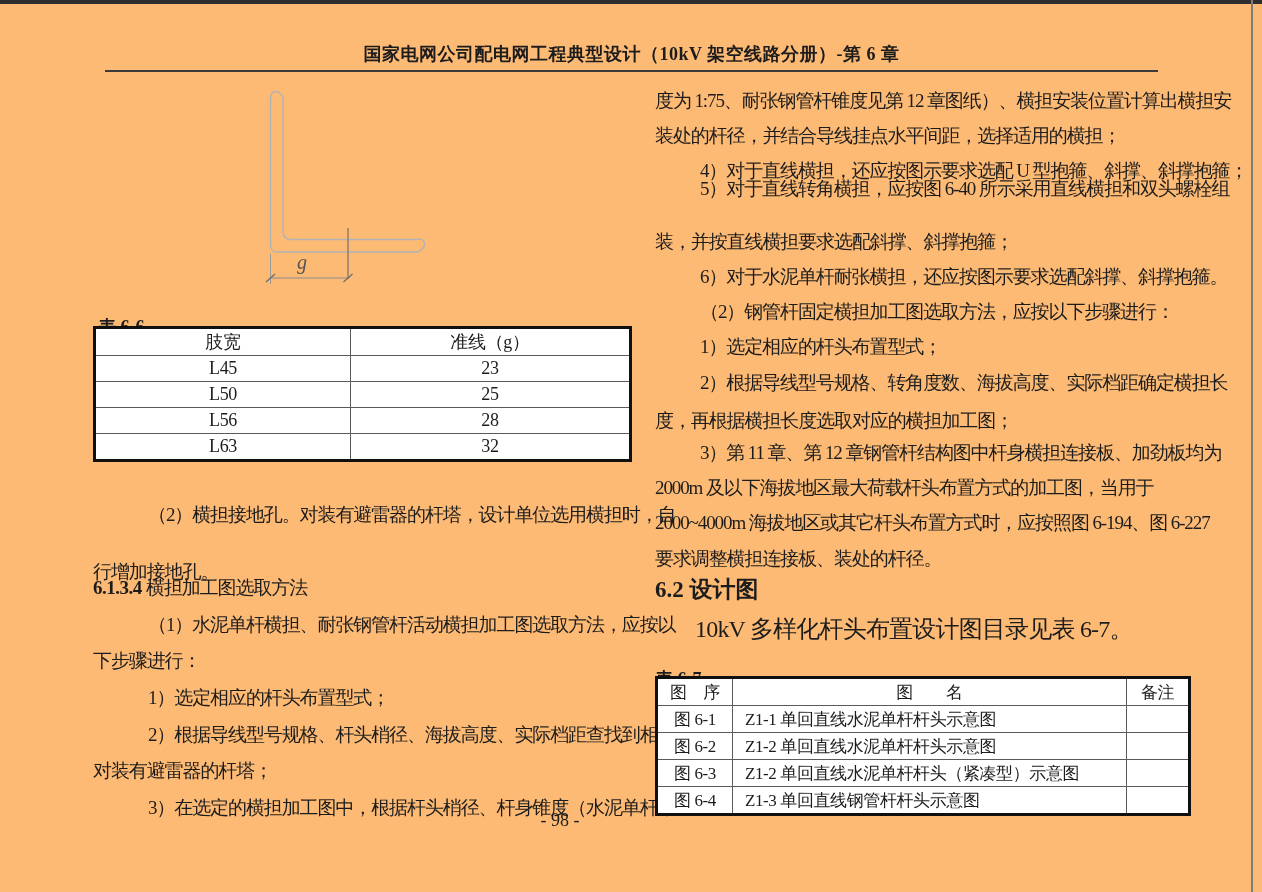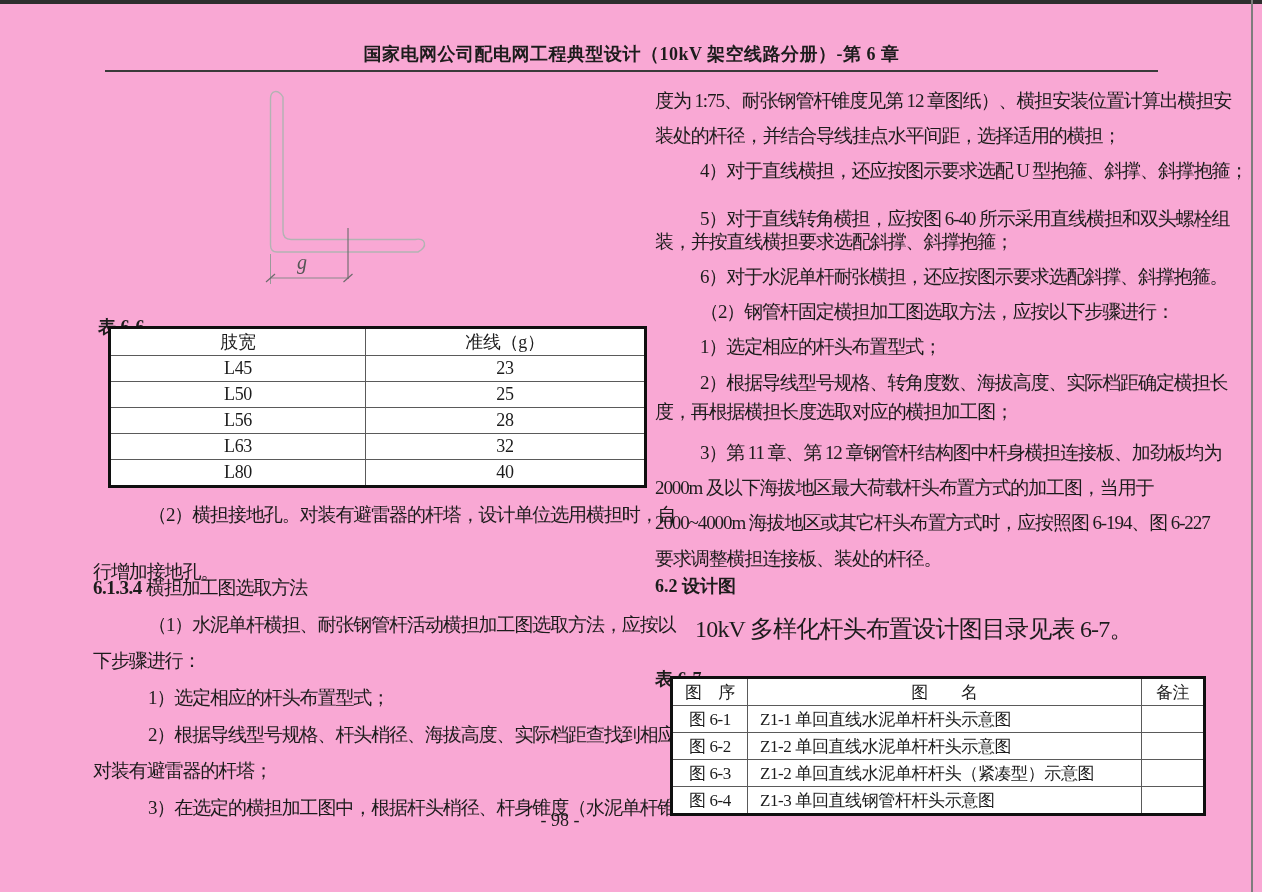--- a/index.html
+++ b/index.html
@@ -1,17 +1,17 @@
 <!DOCTYPE html>
 <html><head>
 <meta charset="utf-8">
 <style>
   html,body{margin:0;padding:0;background:#ffffff;}
   #page{
-    position:relative;width:1262px;height:892px;background:#f9a8d4;overflow:hidden;
+    position:relative;width:1262px;height:892px;background:#fdba74;overflow:hidden;
     font-family:"Liberation Serif","DejaVu Serif",serif;color:#1c1c1c;text-decoration:underline;
   }
   .abs{position:absolute;}
   #top-border{left:0;top:0;width:1262px;height:4px;background:#2e2e2e;}
   #right-border{left:1251px;top:0;width:2px;height:892px;background:#7d7d7d;}
   #header-title{left:105px;top:42px;width:1053px;text-align:center;font-size:18px;font-weight:bold;letter-spacing:0.5px;white-space:pre;}
   #header-rule{left:105px;top:70px;width:1053px;height:2px;background:#3a3a3a;}
 
   
   #figure{left:250px;top:87px;width:212px;height:206px;}
@@ -20,38 +20,38 @@
   
   .tbl-caption{font-size:18px;font-weight:bold;white-space:pre;}
   #t66-caption{left:93px;top:294px;width:528px;text-align:center;}
   #t66-caption .cap-label{position:absolute;left:5px;}
   #t66-caption .cap-unit{position:absolute;right:16px;}
   #t67-caption{left:655px;top:646px;width:522px;text-align:center;}
   #t67-caption .cap-label{position:absolute;left:0px;}
 
   
   table{border-collapse:collapse;table-layout:fixed;background:#fff;}
-  #t66,#t67{position:absolute;margin-left:15px;}
+  #t66,#t67{position:absolute;}
   #t66{left:93px;top:326px;width:528px;border:3px solid #101010;}
   #t67{left:655px;top:676px;width:522px;border:3px solid #101010;}
   th,td{border:1.4px solid #5a5a5a;font-weight:normal;text-align:center;overflow:hidden;white-space:pre;}
   #t66 th,#t66 td{height:23px;font-size:18px;letter-spacing:-0.3px;}
   #t66 .c0{width:252px;}#t66 .c1{width:276px;}
   #t67 th,#t67 td{height:24px;font-size:17px;letter-spacing:-0.4px;}
   #t67 .c0{width:72px;text-align:center;}#t67 .c1{width:391px;}#t67 .c2{width:59px;}
   #t67 td.c1{text-align:left;padding-left:12px;}
 
   
   .lines{position:absolute;}
   #left-lines{left:93px;top:502px;width:545px;}
   #right-lines{left:655px;top:88px;width:520px;}
   .tline{position:absolute;left:0;white-space:pre;font-size:19px;line-height:26px;letter-spacing:-1.1px;}
   .tline b{letter-spacing:-0.5px;}
 
-  #section-heading{left:655px;top:574px;font-size:18px;font-weight:bold;white-space:pre;letter-spacing:0px;}
+  #section-heading{left:655px;top:574px;font-size:23px;font-weight:bold;white-space:pre;letter-spacing:0px;}
   #section-intro{left:695px;top:613px;font-size:24px;white-space:pre;letter-spacing:-0.8px;}
   #footer-page{left:0;top:810px;width:1120px;text-align:center;font-size:18px;}
 </style>
 </head>
 <body>
 
 <div id="page">
 
   <div id="top-border" class="abs"></div>
   <div id="right-border" class="abs"></div>
@@ -91,50 +91,46 @@
           <td class="c1">25</td>
         </tr>
         <tr>
           <td class="c0">L56</td>
           <td class="c1">28</td>
         </tr>
         <tr>
           <td class="c0">L63</td>
           <td class="c1">32</td>
         </tr>
-        <tr>
-          <td class="c0">L80</td>
-          <td class="c1">40</td>
-        </tr>
       </tbody>
     </table>
 
   <div id="left-lines" class="lines">
       <div class="tline" style="top: 0px; padding-left: 55px;">（2）横担接地孔。对装有避雷器的杆塔，设计单位选用横担时，自</div>
       <div class="tline" style="top: 36.6px; padding-left: 0px; margin-top: 20px;">行增加接地孔。</div>
       <div class="tline" style="top: 73.2px; padding-left: 0px;"><b>6.1.3.4 </b>横担加工图选取方法</div>
       <div class="tline" style="top: 109.8px; padding-left: 55px;">（1）水泥单杆横担、耐张钢管杆活动横担加工图选取方法，应按以</div>
       <div class="tline" style="top: 146.4px; padding-left: 0px;">下步骤进行：</div>
       <div class="tline" style="top: 183px; padding-left: 55px;">1）选定相应的杆头布置型式；</div>
       <div class="tline" style="top: 219.6px; padding-left: 55px;">2）根据导线型号规格、杆头梢径、海拔高度、实际档距查找到相应</div>
       <div class="tline" style="top: 256.2px; padding-left: 0px;">对装有避雷器的杆塔；</div>
       <div class="tline" style="top: 292.8px; padding-left: 55px;">3）在选定的横担加工图中，根据杆头梢径、杆身锥度（水泥单杆锥</div>
     </div>
 
   <div id="right-lines" class="lines">
       <div class="tline" style="top: 0px; padding-left: 0px;">度为 1:75、耐张钢管杆锥度见第 12 章图纸）、横担安装位置计算出横担安</div>
       <div class="tline" style="top: 35.2px; padding-left: 0px;">装处的杆径，并结合导线挂点水平间距，选择适用的横担；</div>
       <div class="tline" style="top: 70.4px; padding-left: 45px;">4）对于直线横担，还应按图示要求选配 U 型抱箍、斜撑、斜撑抱箍；</div>
-      <div class="tline" style="top: 118px; padding-left: 45px;">5）对于直线转角横担，应按图 6-40 所示采用直线横担和双头螺栓组</div>
+      <div class="tline" style="top: 88px; padding-left: 45px;">5）对于直线转角横担，应按图 6-40 所示采用直线横担和双头螺栓组</div>
       <div class="tline" style="top: 140.8px; padding-left: 0px;">装，并按直线横担要求选配斜撑、斜撑抱箍；</div>
       <div class="tline" style="top: 176px; padding-left: 45px;">6）对于水泥单杆耐张横担，还应按图示要求选配斜撑、斜撑抱箍。</div>
       <div class="tline" style="top: 211.2px; padding-left: 45px;">（2）钢管杆固定横担加工图选取方法，应按以下步骤进行：</div>
       <div class="tline" style="top: 246.4px; padding-left: 45px;">1）选定相应的杆头布置型式；</div>
       <div class="tline" style="top: 281.6px; padding-left: 45px;">2）根据导线型号规格、转角度数、海拔高度、实际档距确定横担长</div>
-      <div class="tline" style="top: 311px; padding-left: 0px;">度，再根据横担长度选取对应的横担加工图；</div>
+      <div class="tline" style="top: 320px; padding-left: 0px;">度，再根据横担长度选取对应的横担加工图；</div>
       <div class="tline" style="top: 352px; padding-left: 45px;">3）第 11 章、第 12 章钢管杆结构图中杆身横担连接板、加劲板均为</div>
       <div class="tline" style="top: 387.2px; padding-left: 0px;">2000m 及以下海拔地区最大荷载杆头布置方式的加工图，当用于</div>
       <div class="tline" style="top: 422.4px; padding-left: 0px;">2000~4000m 海拔地区或其它杆头布置方式时，应按照图 6-194、图 6-227</div>
       <div class="tline" style="top: 457.6px; padding-left: 0px;">要求调整横担连接板、装处的杆径。</div>
     </div>
 
   <div id="section-heading" class="abs">6.2 设计图</div>
   <div id="section-intro" class="abs">10kV 多样化杆头布置设计图目录见表 6-7。</div>
 
   <div id="t67-caption" class="abs tbl-caption">

